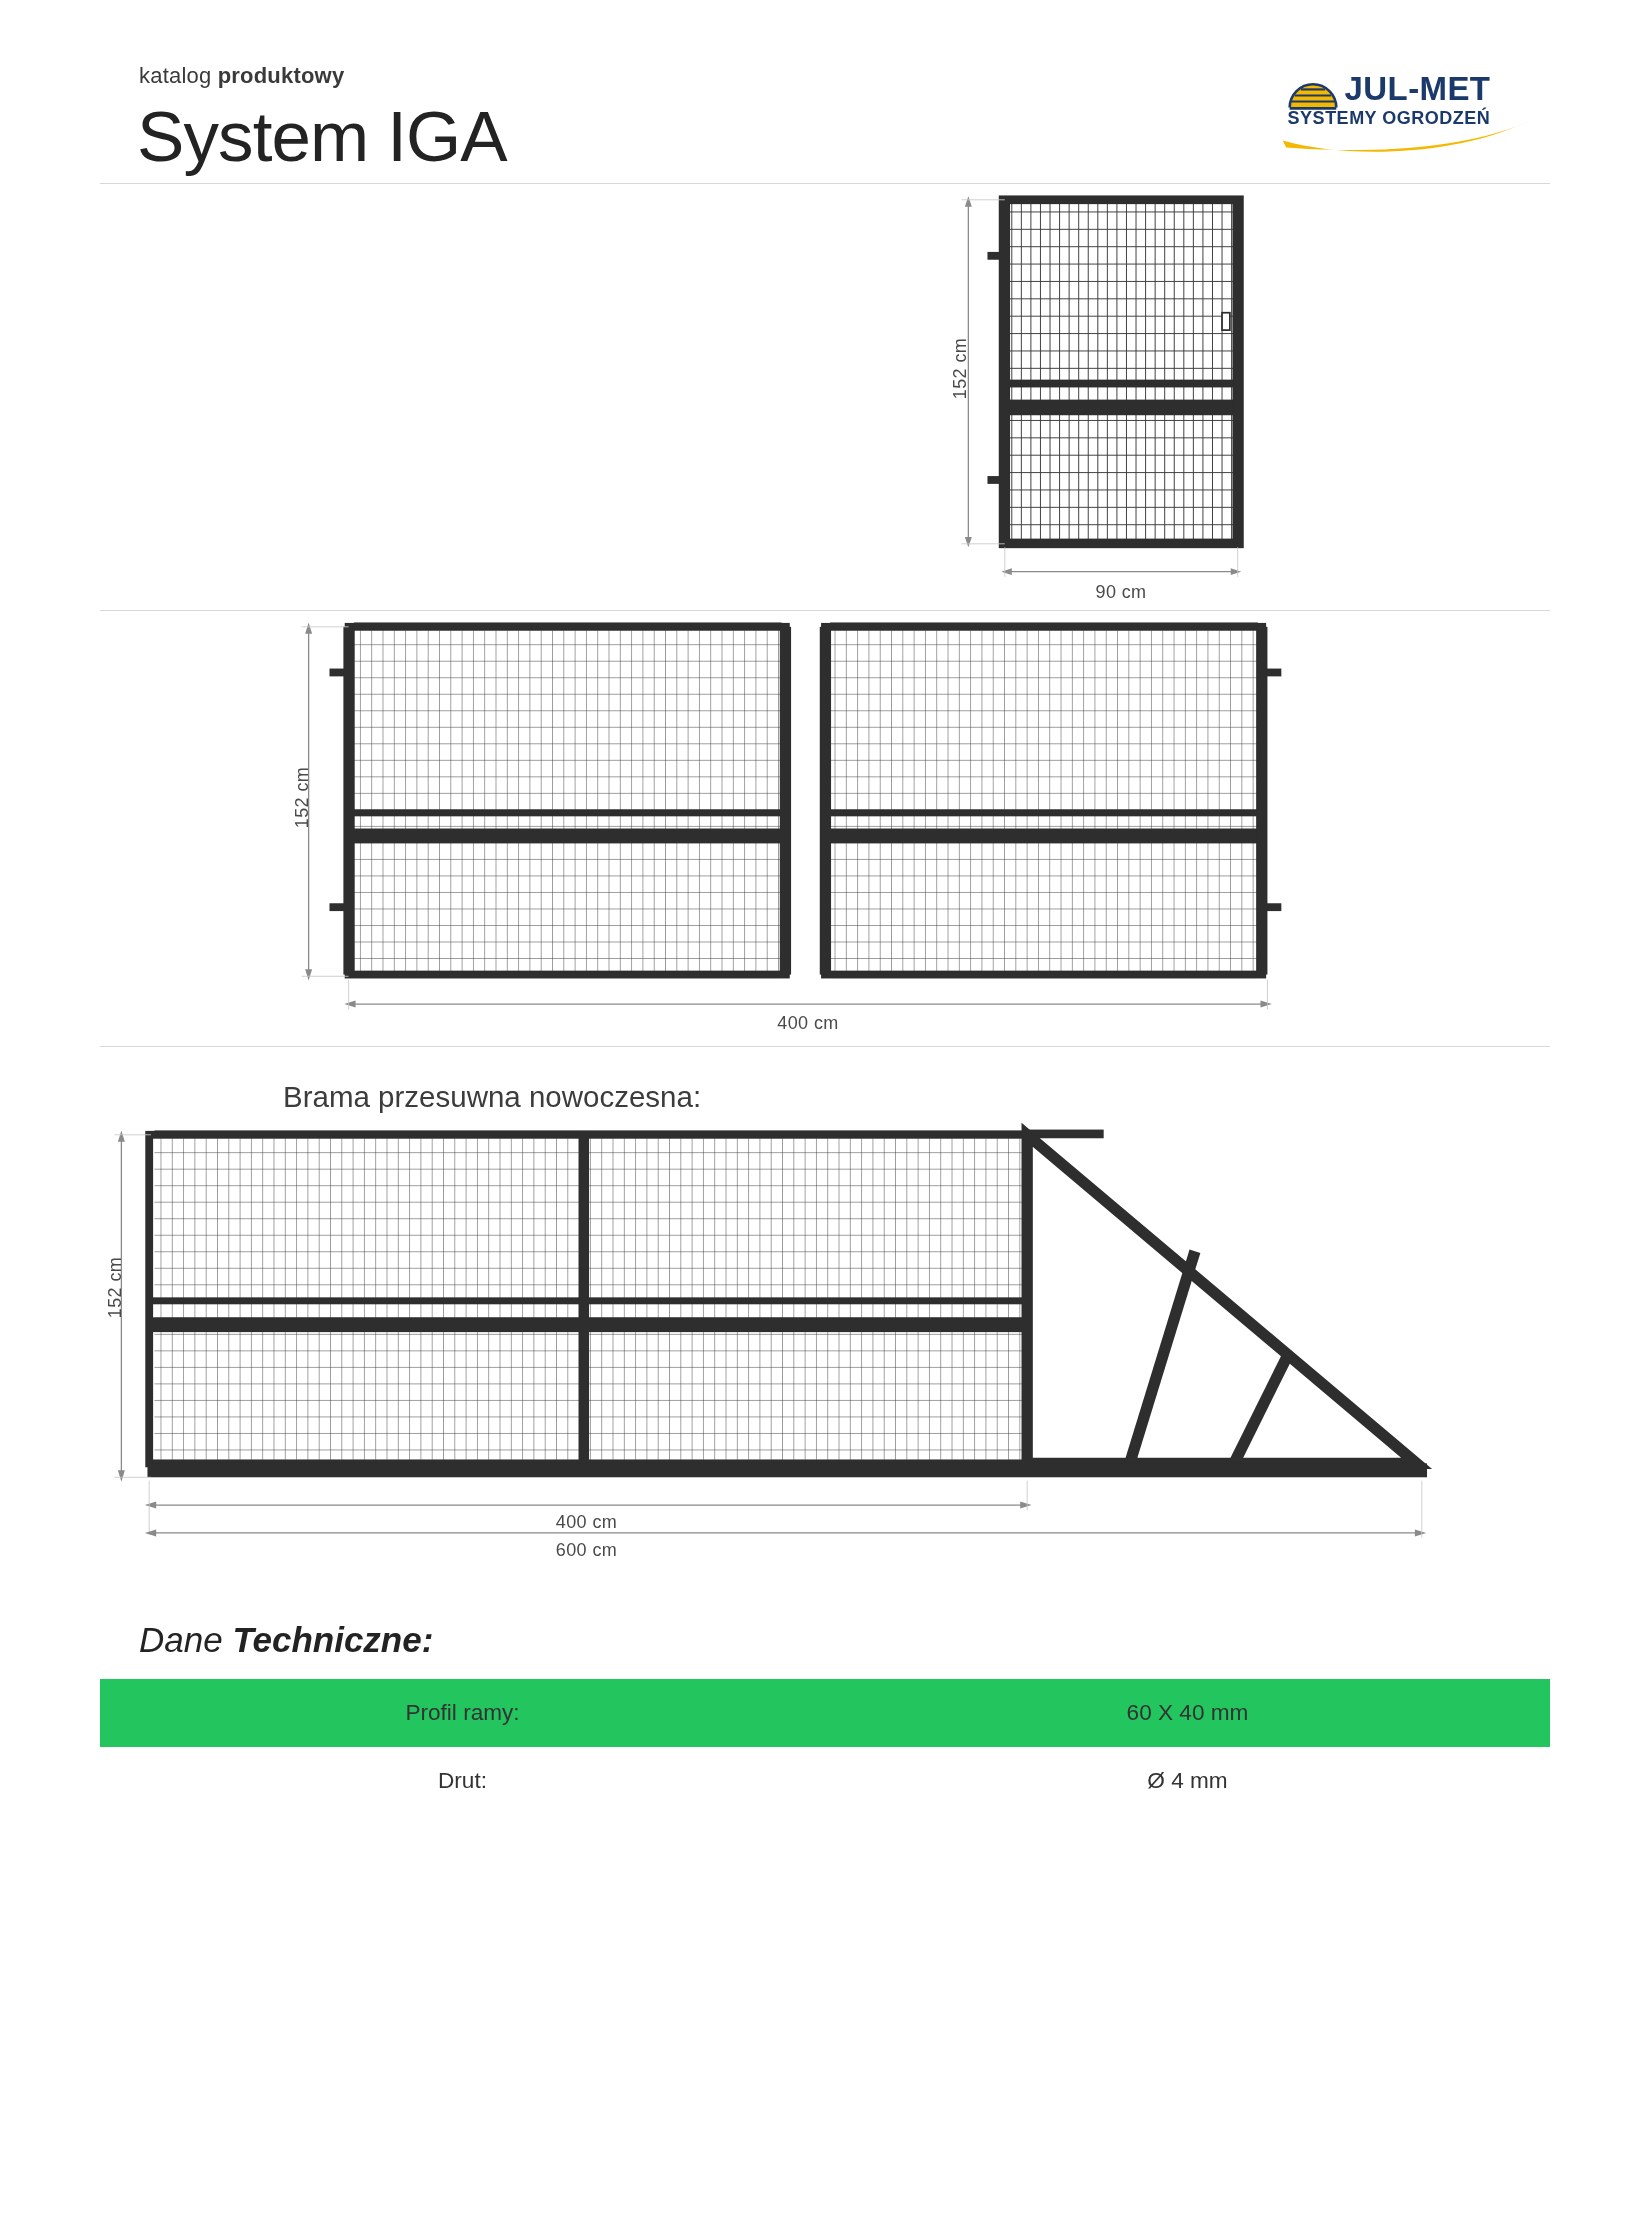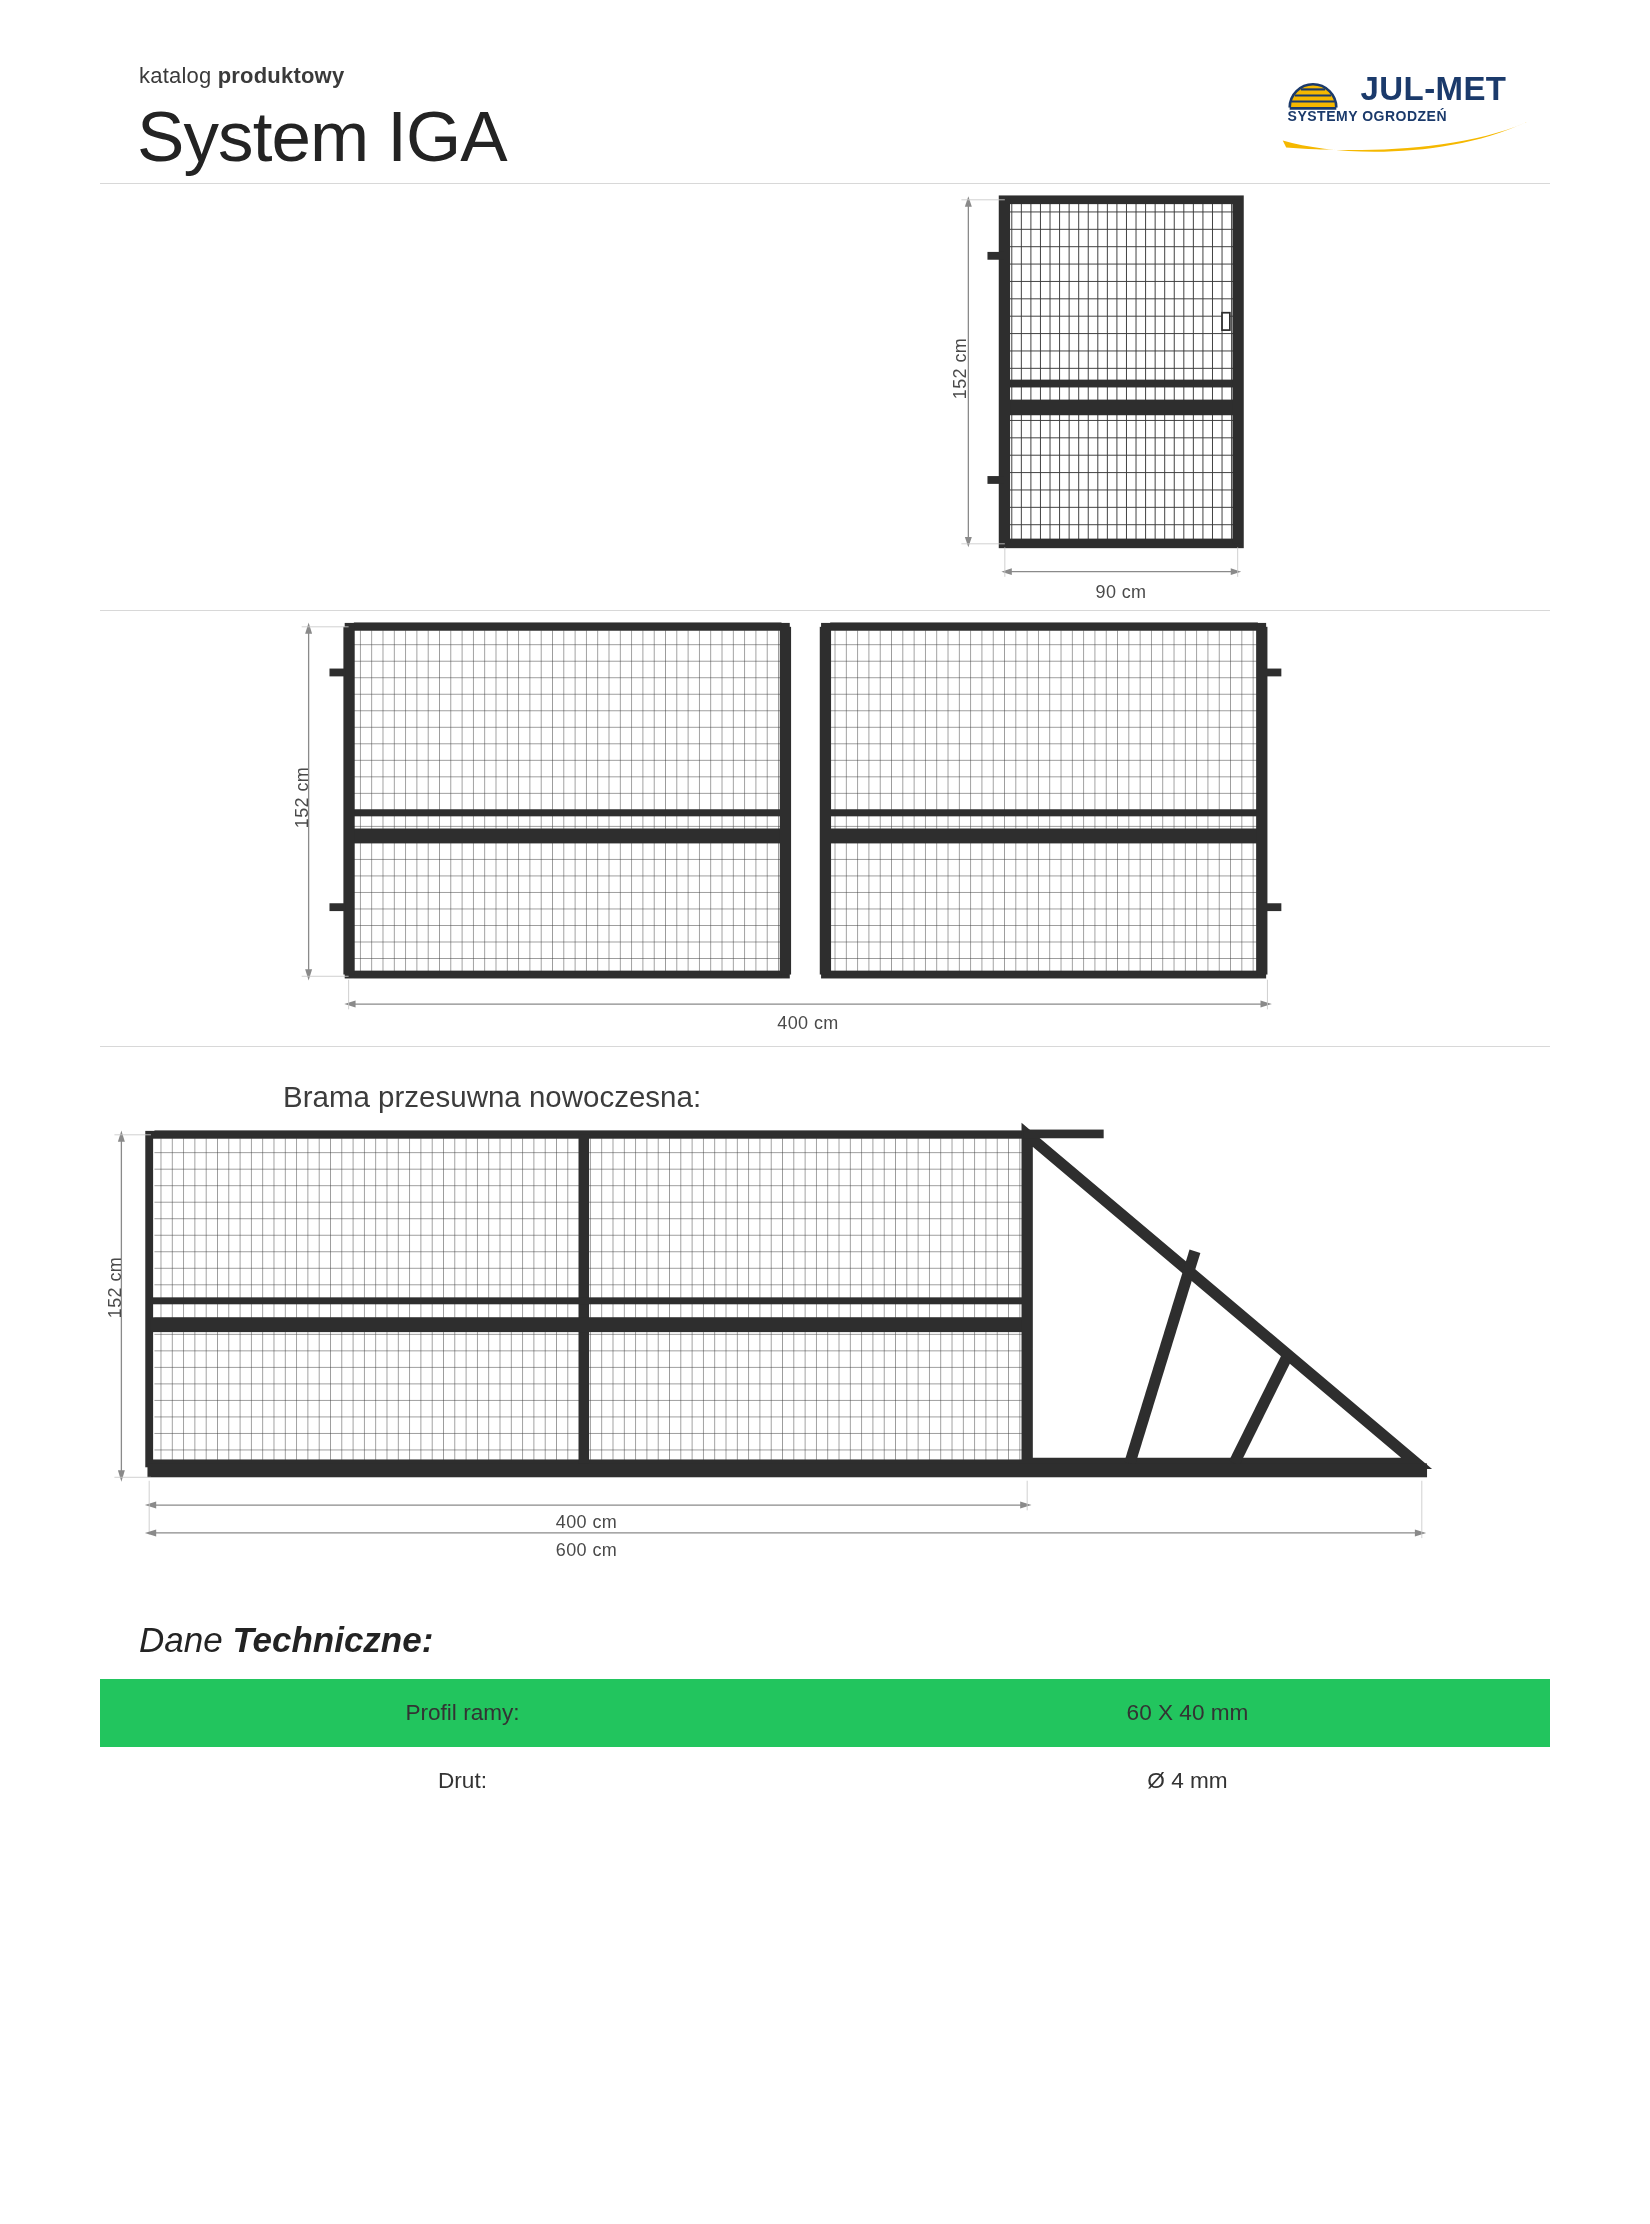--- a/index.html
+++ b/index.html
@@ -58,32 +58,32 @@
   }
   .logo-sun {
     position: absolute;
     left: 5.2px;
     top: 5.2px;
     width: 54px;
     height: 38px;
   }
   .logo-name {
     position: absolute;
-    left: 80px;
+    left: 64px;
     top: 1.7px;
     font-size: 33px;
     font-weight: bold;
     color: #1b3a6b;
     letter-spacing: 0.4px;
   }
   .logo-sub {
     position: absolute;
     left: 7px;
     top: 40px;
-    font-size: 14px;
+    font-size: 18px;
     font-weight: bold;
     color: #1b3a6b;
     letter-spacing: 0.5px;
   }
   .logo-swoosh {
     position: absolute;
     left: 0;
     top: 50px;
     width: 252px;
     height: 40px;

